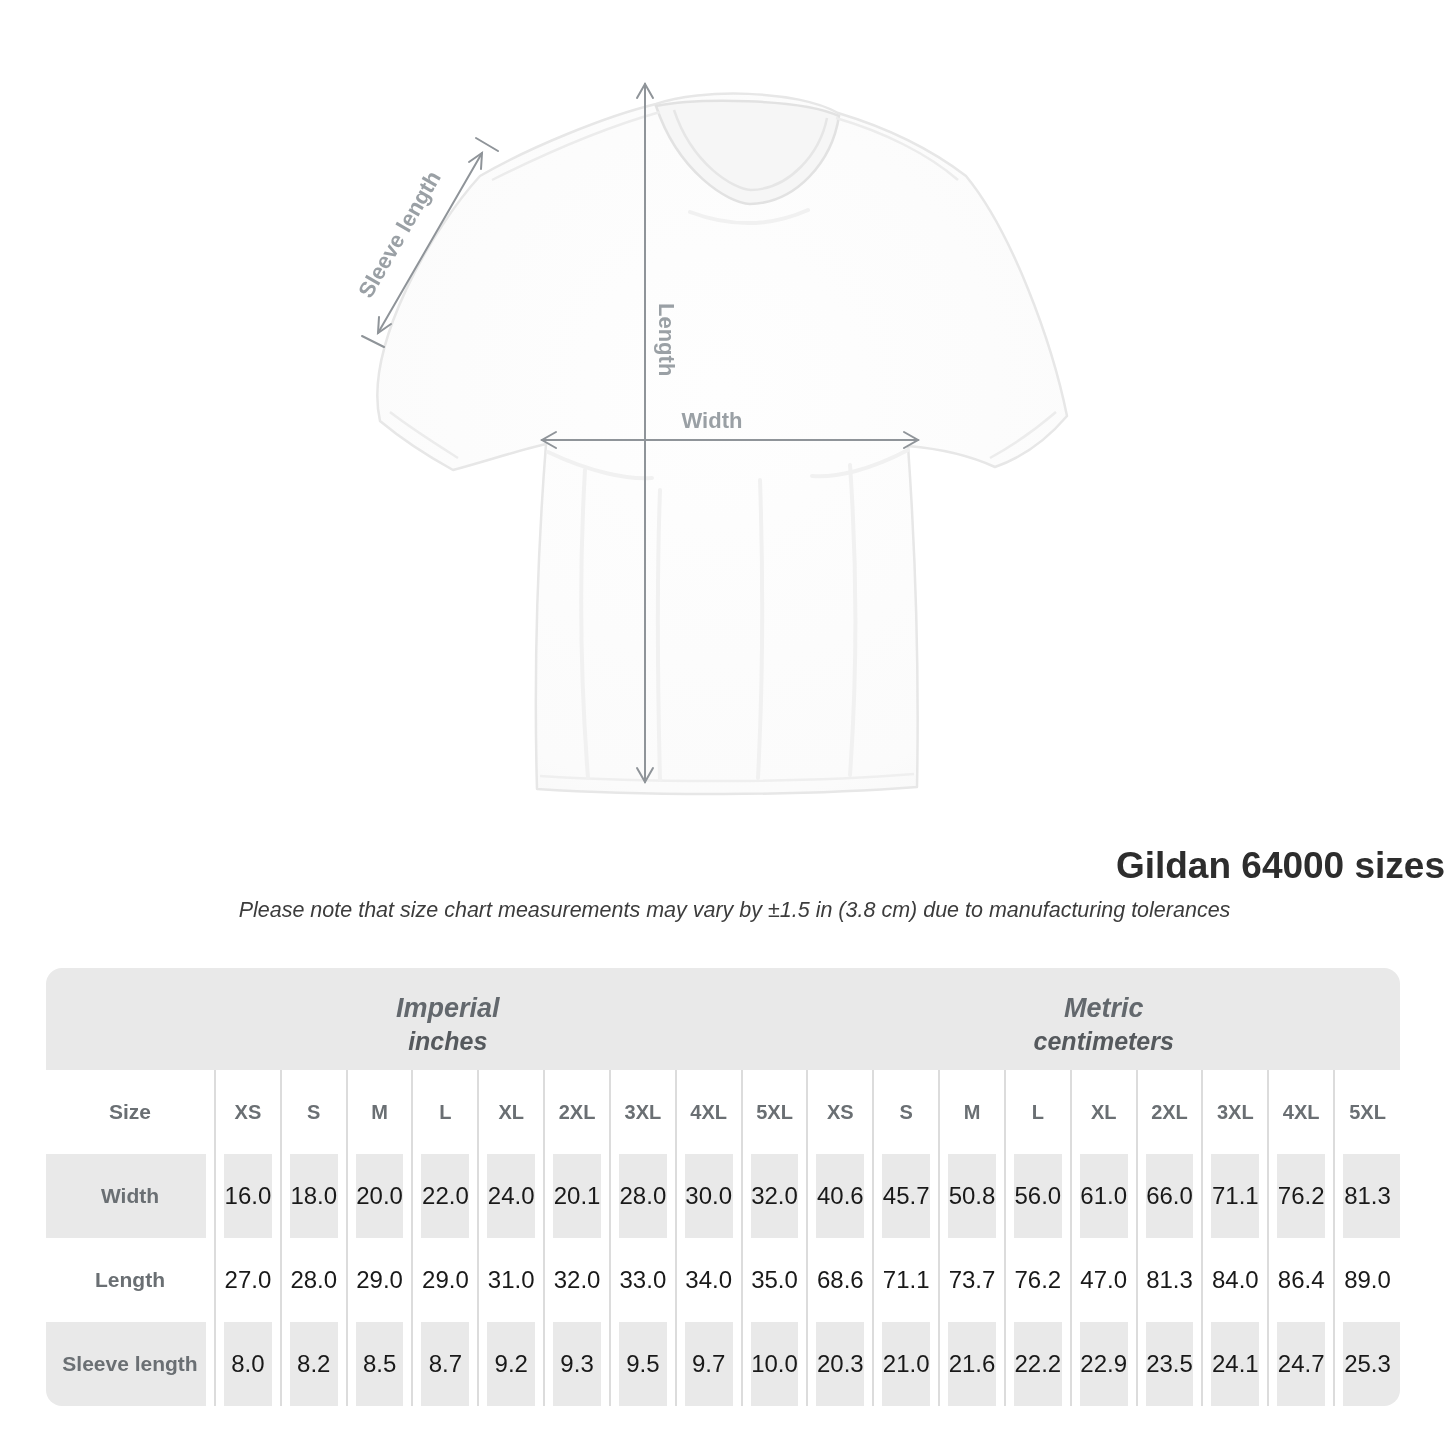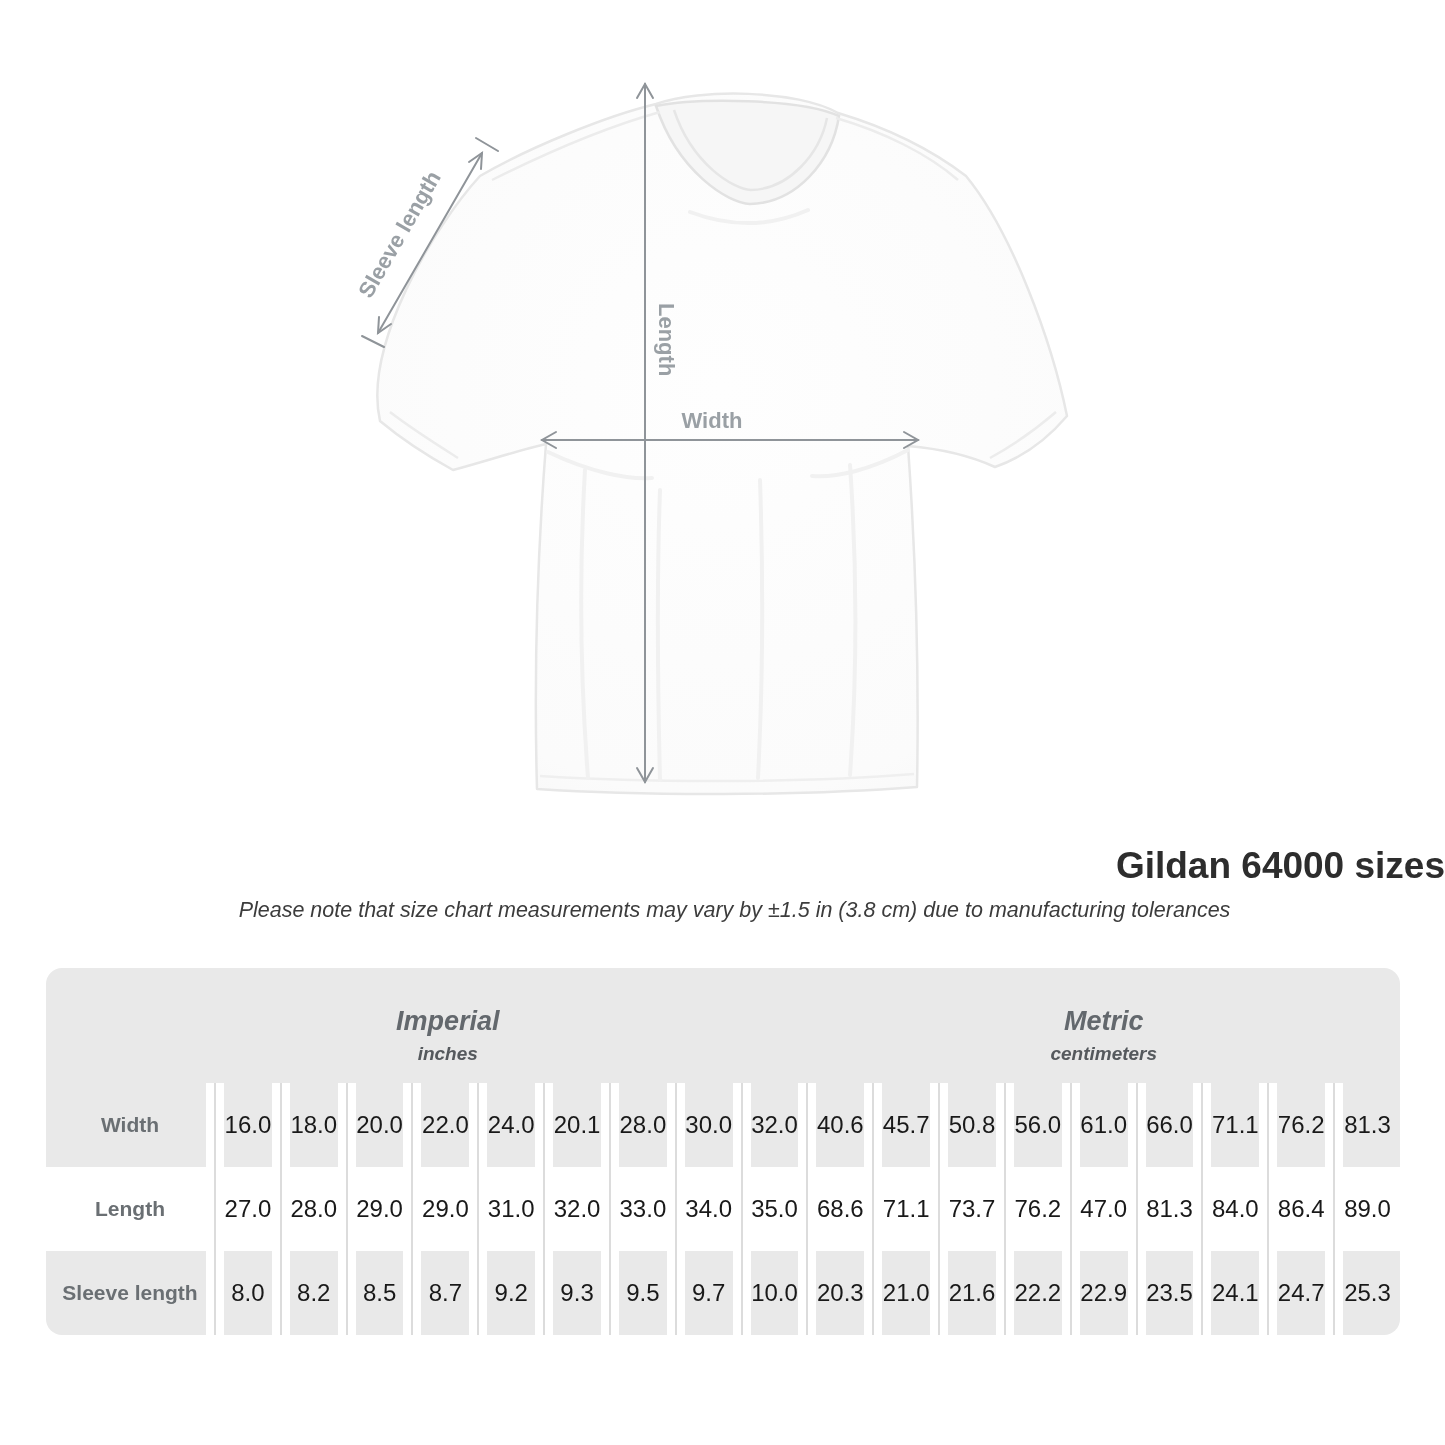--- a/index.html
+++ b/index.html
@@ -28,24 +28,24 @@
     --headtx:#6a6f73;
     --valtx:#191919;
   }
   .tablewrap{
     position:absolute;top:968px;left:46px;width:1354px;
     border-radius:16px;overflow:hidden;background:#ffffff;
   }
   table.sizes{border-collapse:collapse;table-layout:fixed;width:100%;}
   col.c-label{width:169px;}
   th,td{padding:0;text-align:center;vertical-align:middle;height:84px;}
-  tr.band-row th{height:95px;background:var(--band);vertical-align:middle;padding-top:20px;}
+  tr.band-row th{height:95px;background:var(--band);vertical-align:middle;padding-top:7px;}
   tr.band-row th.imp{padding-left:42px;}
   .sec-title{font-style:italic;font-weight:bold;font-size:27px;color:#63686d;line-height:30px;}
-  .sec-unit{font-style:italic;font-size:19px;color:#55595d;line-height:22px;margin-top:7px;}
+  .sec-unit{font-style:italic;font-size:25px;color:#55595d;line-height:22px;margin-top:7px;}
   tr.size-row th{background:#ffffff;}
   .sizeh{font-weight:bold;font-size:20px;color:var(--headtx);}
   .rowlab{font-weight:bold;font-size:21px;color:var(--headtx);}
   .val{font-size:24px;font-weight:normal;color:var(--valtx);}
   
   tr.size-row > th:not(:first-child),
   tbody tr > *:not(:first-child){border-left:2px solid var(--grid);}
   
   tr.alt > th, tr.alt > td{background:var(--rowalt);
     box-shadow:inset 8px 0 0 #ffffff, inset -8px 0 0 #ffffff;}
@@ -160,20 +160,41 @@
     <thead>
       <tr class="band-row">
         <th colspan="10" class="imp">
           <div class="sec-title">Imperial</div>
           <div class="sec-unit">inches</div>
         </th>
         <th colspan="9">
           <div class="sec-title">Metric</div>
           <div class="sec-unit">centimeters</div>
         </th>
+      </tr>
+      <tr class="size-row">
+        <th class="rowlab">Size</th>
+        <th class="sizeh">XS</th>
+        <th class="sizeh">S</th>
+        <th class="sizeh">M</th>
+        <th class="sizeh">L</th>
+        <th class="sizeh">XL</th>
+        <th class="sizeh">2XL</th>
+        <th class="sizeh">3XL</th>
+        <th class="sizeh">4XL</th>
+        <th class="sizeh">5XL</th>
+        <th class="sizeh">XS</th>
+        <th class="sizeh">S</th>
+        <th class="sizeh">M</th>
+        <th class="sizeh">L</th>
+        <th class="sizeh">XL</th>
+        <th class="sizeh">2XL</th>
+        <th class="sizeh">3XL</th>
+        <th class="sizeh">4XL</th>
+        <th class="sizeh">5XL</th>
       </tr>
     </thead>
     <tbody>
       <tr class="alt">
         <th class="rowlab">Width</th>
         <td class="val">16.0</td>
         <td class="val">18.0</td>
         <td class="val">20.0</td>
         <td class="val">22.0</td>
         <td class="val">24.0</td>

